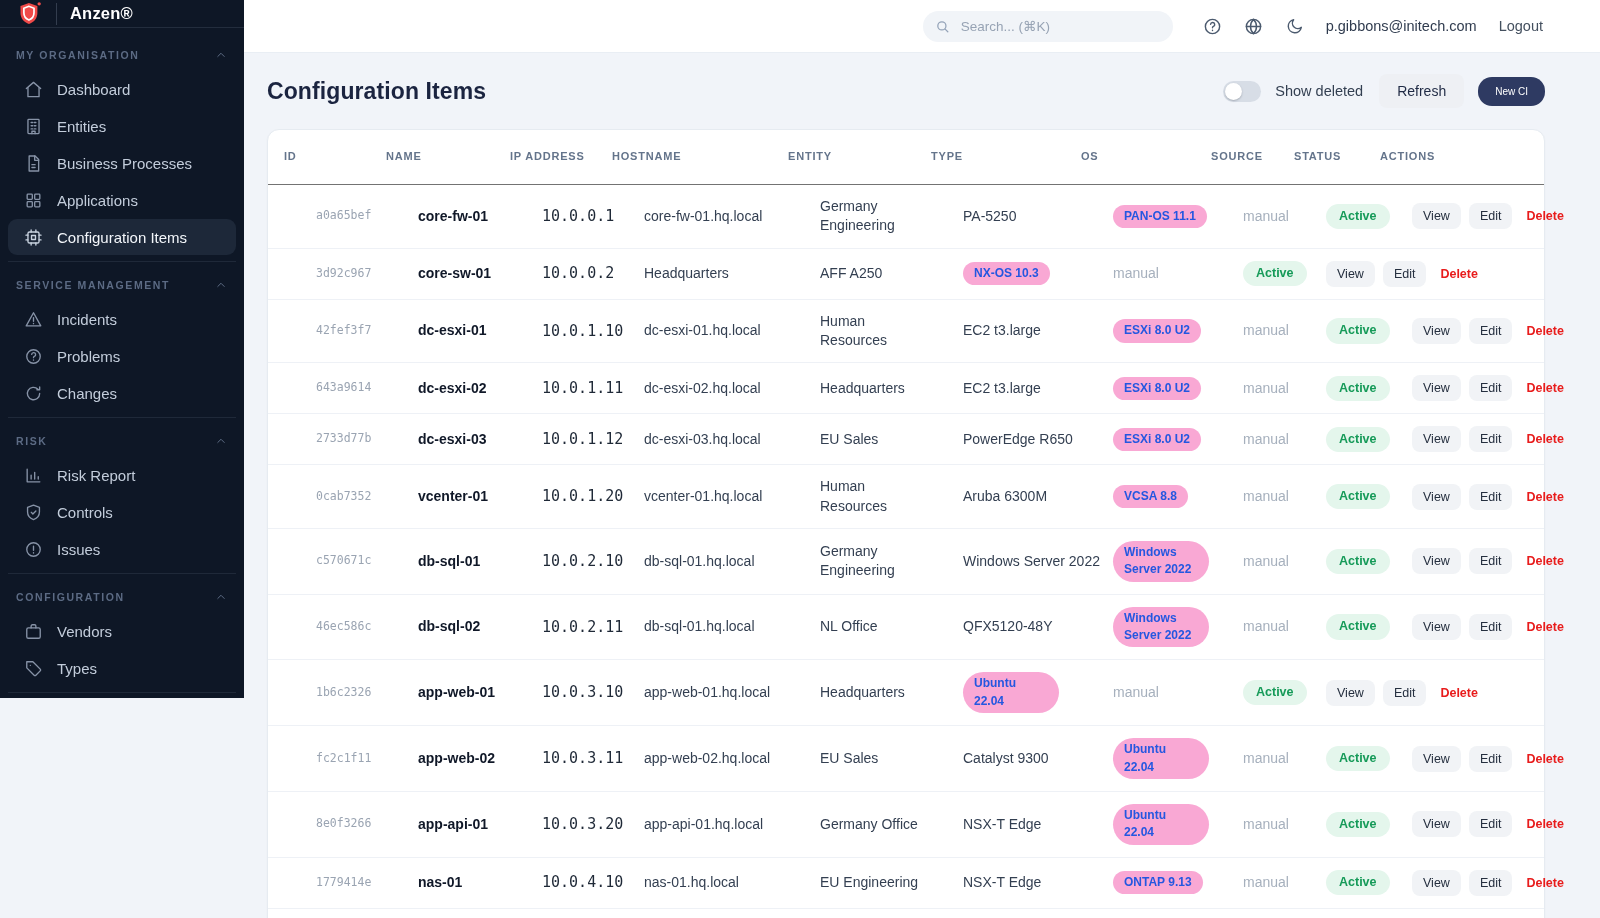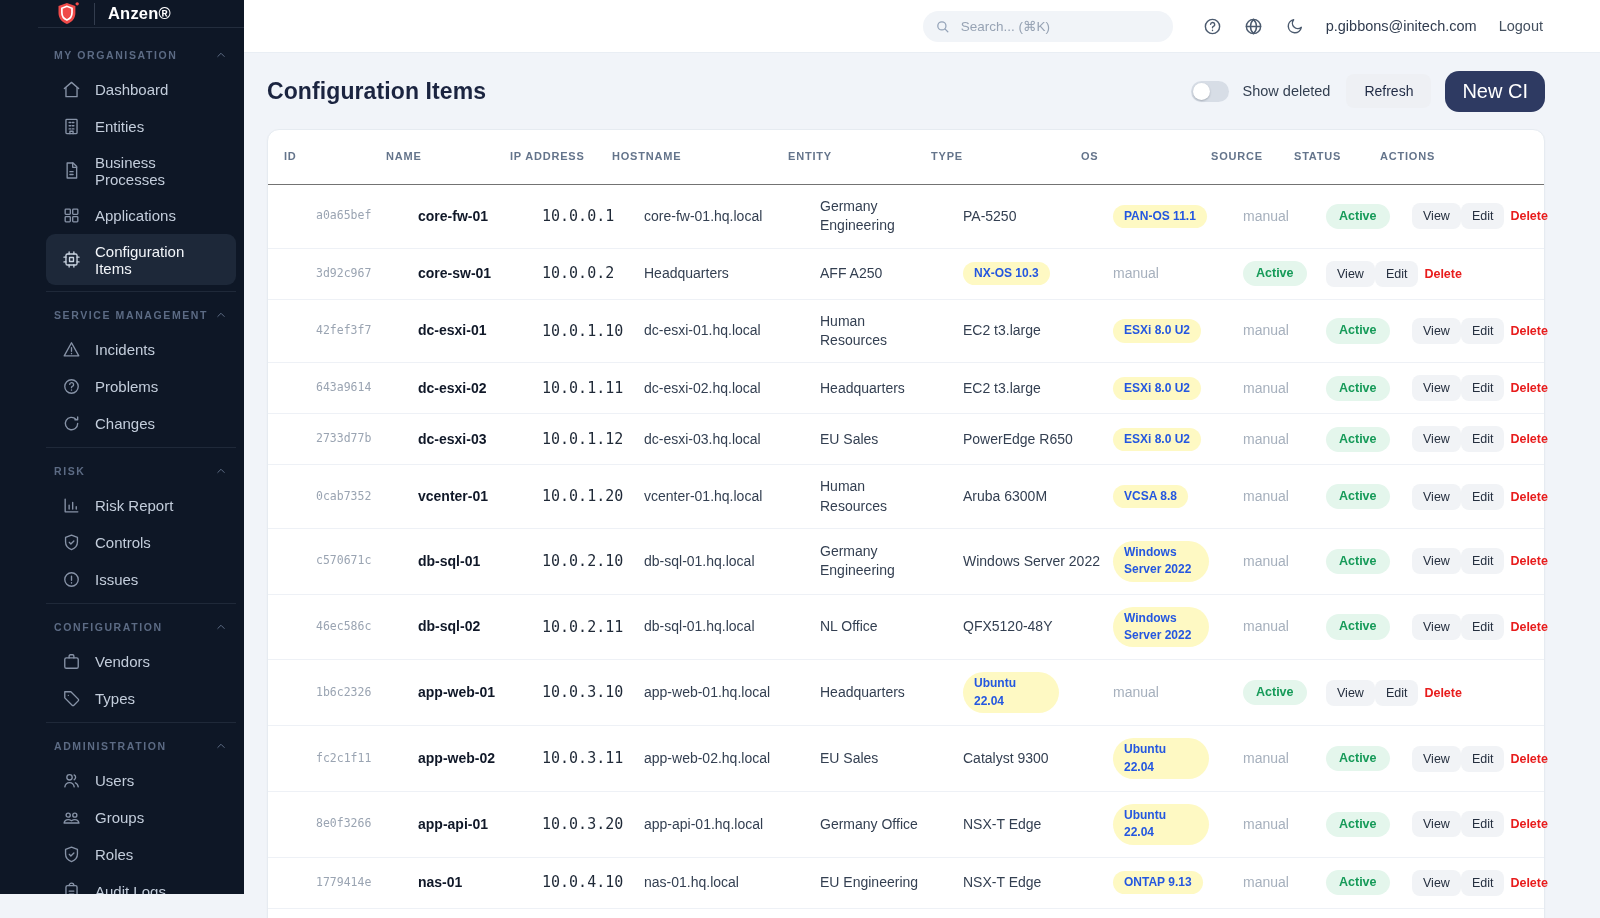--- a/index.html
+++ b/index.html
@@ -7,23 +7,23 @@
   body {
     font-family:"Liberation Sans", sans-serif;
     background:#f1f4f9;
     display:flex;
     color:#334155;
   }
   svg { display:block; }
 
   
   .sidebar {
-    width:244px; min-width:244px; height:894px;
+    width:244px; min-width:244px; height:698px;
     background:#0e1726; color:#c6cfdc;
-    display:flex; flex-direction:column; overflow:hidden;padding-left:38px;
+    display:flex; flex-direction:column; overflow:hidden;
   }
   .logo-row {
     height:58px; display:flex; align-items:center; gap:13px;
     padding:0 16px; border-bottom:1px solid rgba(148,163,184,.16);
   }
   .logo-mark { width:27px; height:27px; }
   .logo-divider { width:1px; height:22px; background:rgba(148,163,184,.28); }
   .brand-name { color:#ffffff; font-size:16.5px; font-weight:700; letter-spacing:.2px; }
   .side-nav { flex:1; padding:4px 8px 0 8px; }
   .side-section { border-top:1px solid rgba(148,163,184,.13); margin-top:6px; padding-top:6px; }
@@ -83,21 +83,21 @@
   }
   .toggle-label { font-size:14.5px; color:#333f51; margin-right:2px; }
   .btn-light {
     background:#eef0f4; color:#1f2a44; border:none; border-radius:8px;
     font-family:"Liberation Sans", sans-serif;
     font-size:14px; font-weight:500; padding:9px 18px; cursor:pointer;
   }
   .btn-primary {
     background:#2e3a62; color:#ffffff; border:none; border-radius:14px;
     font-family:"Liberation Sans", sans-serif;
-    font-size:20px; font-weight:500; padding:9px 17px; cursor:pointer;
+    font-size:10px; font-weight:500; padding:9px 17px; cursor:pointer;
   }
 
   
   .card {
     background:#ffffff; border:1px solid #e6ebf1; border-radius:12px;
     box-shadow:0 1px 2px rgba(16,24,40,.04);
     min-height:820px;
   }
   .grid-row {
     display:grid;
@@ -112,30 +112,30 @@
   }
   .trow { border-bottom:1px solid #eef1f6; min-height:47px;padding-left:48px; }
   .td { padding:12px 8px 12px 0; font-size:14px; color:#333f51; line-height:1.38; }
   .td.c-id { font-family:"DejaVu Sans Mono", monospace; font-size:11.5px; color:#9aa4b2; }
   .td.c-name { font-weight:700; color:#101828; }
   .td.c-name span { display:inline-block; max-width:96px; }
   .td.c-ip { font-family:"DejaVu Sans Mono", monospace; font-size:15px; color:#1f2937; }
   .td.c-host span { display:inline-block; max-width:132px; }
   .td.c-entity span { display:inline-block; max-width:110px; }
   .badge-os {
-    display:inline-block; background:#fef9c3; color:#2457e0;
+    display:inline-block; background:#f9a8d4; color:#2457e0;
     font-size:12px; font-weight:700; border-radius:999px;
     padding:3px 11px; line-height:1.45; max-width:96px;
   }
   .td.c-source { color:#a6b0bd; }
   .badge-status {
     display:inline-block; background:#e4f6ec; color:#159a58;
     font-size:12.5px; font-weight:700; border-radius:999px; padding:4px 13px;
   }
-  .actions { display:flex; align-items:center; }
+  .actions { display:flex; align-items:center; gap:8px; }
   .btn-sm {
     background:#f1f3f6; color:#252f3f; border:none; border-radius:8px;
     font-family:"Liberation Sans", sans-serif;
     font-size:12.5px; font-weight:500; padding:6px 11px; cursor:pointer;
   }
   .btn-delete {
     background:transparent; border:none; color:#e81c1c;
     font-family:"Liberation Sans", sans-serif;
     font-size:12.5px; font-weight:700; padding:6px 4px; cursor:pointer; margin-left:2px;
   }

